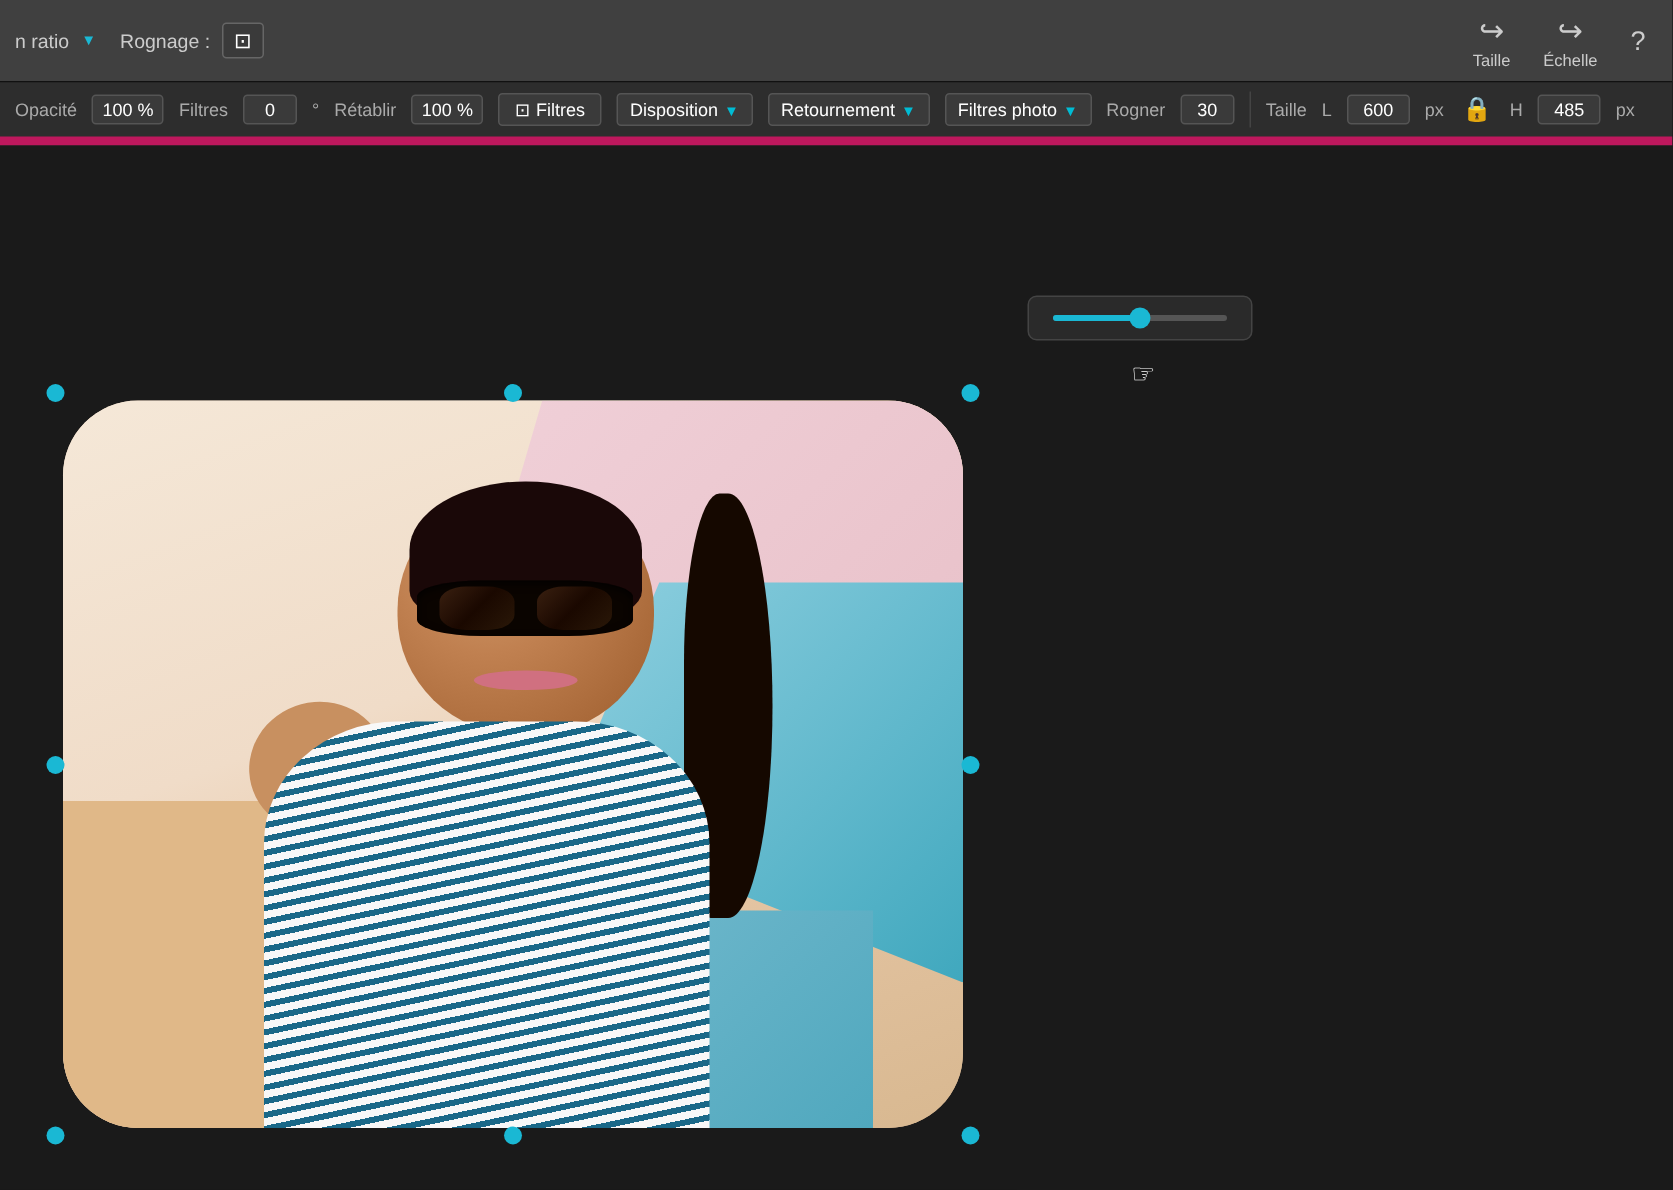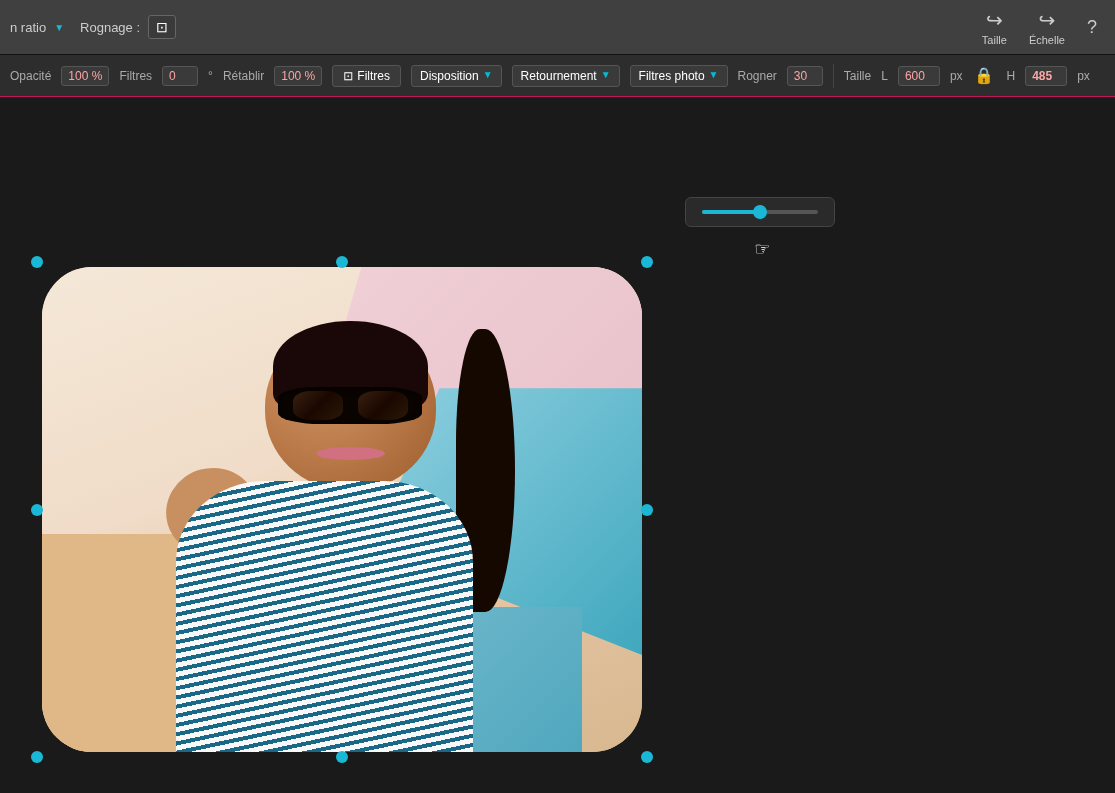--- a/index.html
+++ b/index.html
@@ -57,38 +57,39 @@
       padding: 4px 8px;
     }
 
     
     .toolbar-row {
       display: flex;
       align-items: center;
       background: #2d2d2d;
       height: 42px;
       padding: 0 10px;
-      border-bottom: 1px solid #be185d;
+      border-bottom: 6px solid #be185d;
       gap: 10px;
       flex-wrap: nowrap;
     }
 
     .toolbar-label {
       color: #aaa;
       font-size: 12px;
     }
 
     .toolbar-value {
       background: #3a3a3a;
       border: 1px solid #555;
-      color: #fca5a5;
+      color: #ffffff;
       font-size: 12px;
       padding: 2px 6px;
       border-radius: 3px;
       min-width: 44px;
+      text-align: center;
     }
 
     .toolbar-value-deg {
       min-width: 36px;
     }
 
     .toolbar-btn {
       background: #3a3a3a;
       border: 1px solid #555;
       color: #fff;
@@ -103,21 +104,21 @@
 
     .toolbar-dropdown {
       background: #3a3a3a;
       border: 1px solid #555;
       color: #fff;
       font-size: 12px;
       padding: 3px 8px;
       border-radius: 3px;
       cursor: pointer;
       display: flex;
-      align-items: flex-start;
+      align-items: flex-end;
       gap: 4px;
     }
     .dropdown-arrow {
       font-size: 10px;
       color: #00bcd4;
     }
 
     .lock-btn {
       background: none;
       border: none;
@@ -330,21 +331,21 @@
   <span class="toolbar-label">Taille</span>
   <span class="toolbar-label">L</span>
   <span class="toolbar-value" style="min-width:42px;">600</span>
   <span class="toolbar-label">px</span>
 
   <button class="lock-btn">
     <span>🔒</span>
   </button>
 
   <span class="toolbar-label">H</span>
-  <span class="toolbar-value" style="min-width:42px;font-weight:bold;">485</span>
+  <span class="toolbar-value" style="min-width:42px;">485</span>
   <span class="toolbar-label">px</span>
 </div>
 
 <div class="canvas-area">
 
   <div class="image-container">
 
     <div class="image-display">
 
       <div class="fashion-photo">

